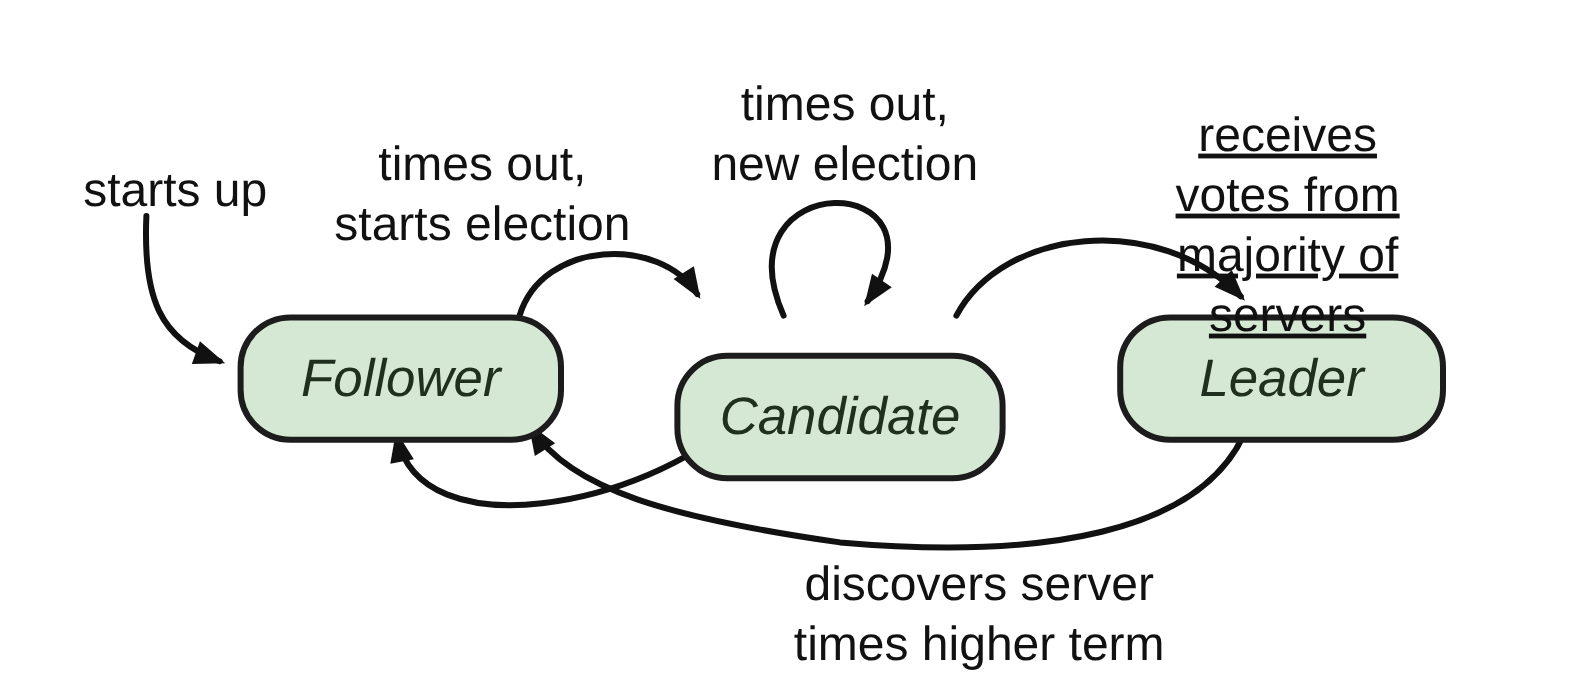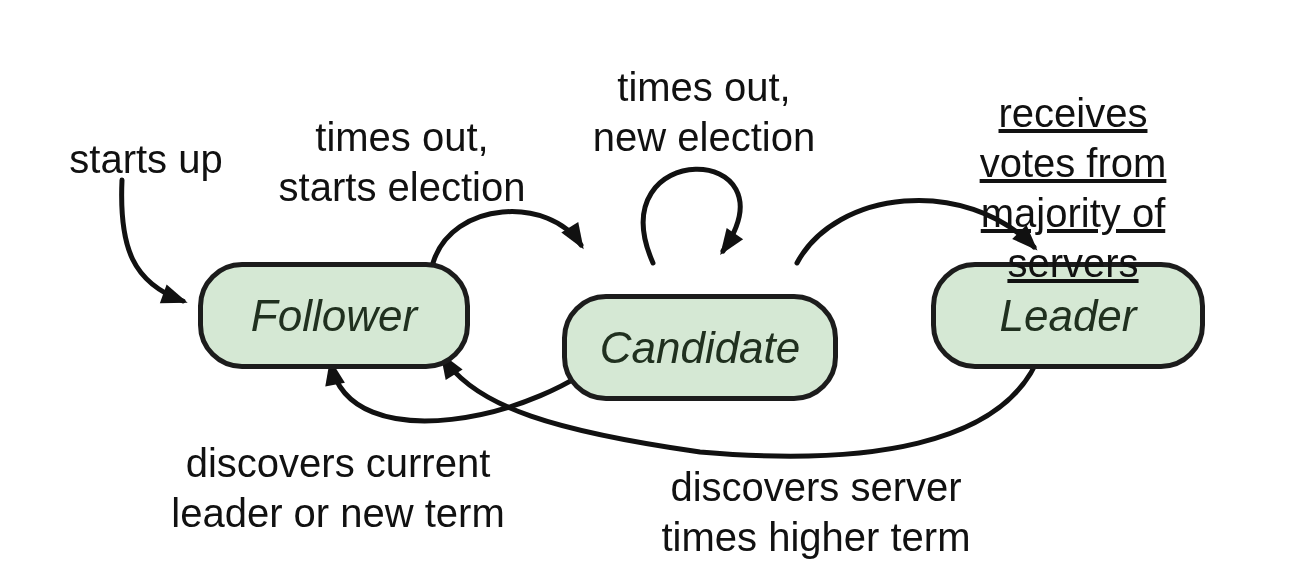--- a/index.html
+++ b/index.html
@@ -97,19 +97,17 @@
 
   <div class="edge-label" id="label-times-out-starts">times out,
 starts election</div>
 
   <div class="edge-label" id="label-times-out-new">times out,
 new election</div>
 
   <div class="edge-label" id="label-receives-votes">receives votes from
 majority of servers</div>
 
-  <div class="edge-label" id="label-discovers-current">discovers current
-leader or new term</div>
 
   <div class="edge-label" id="label-discovers-server">discovers server
 times higher term</div>
 
 </div>
 
 </body></html>

